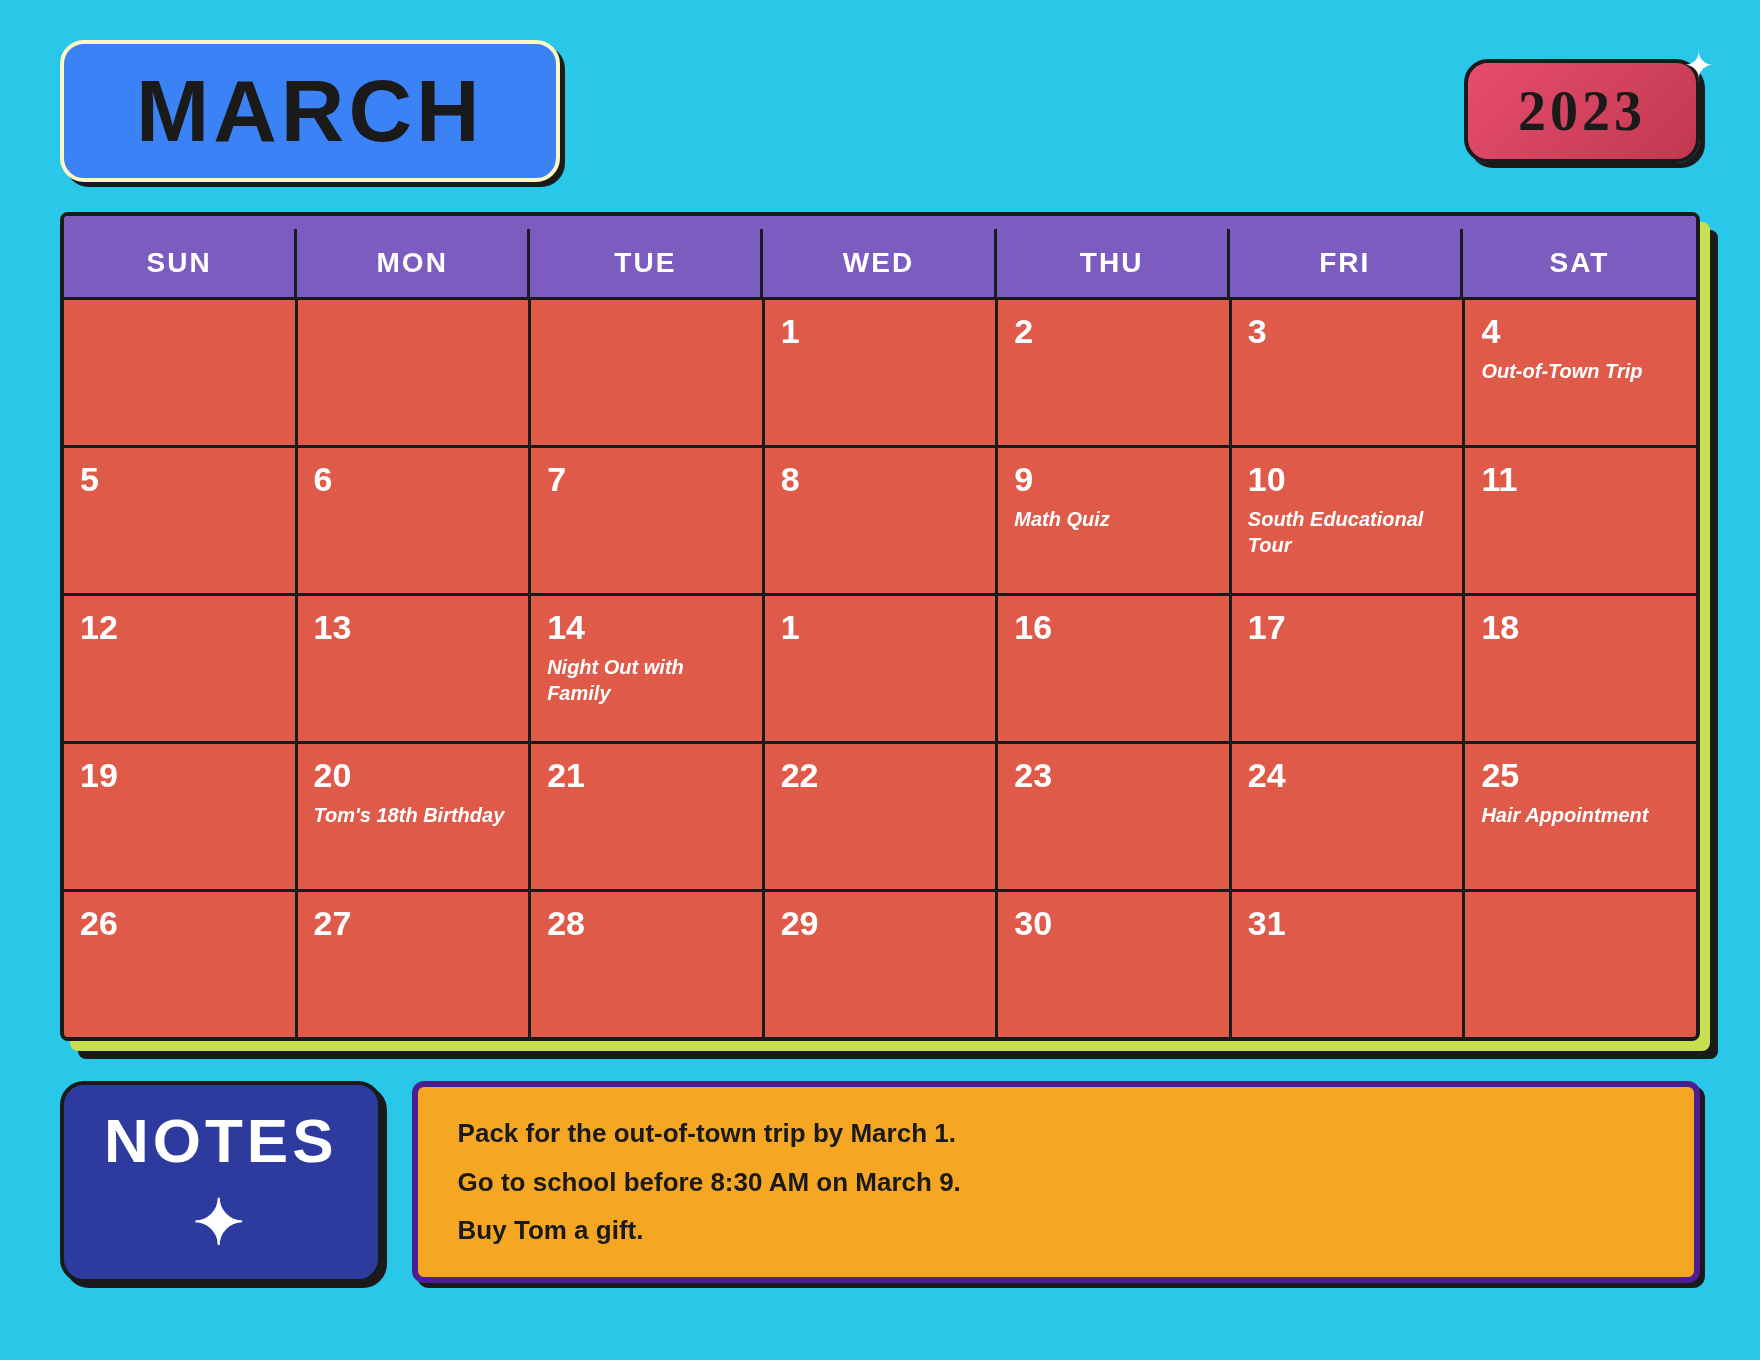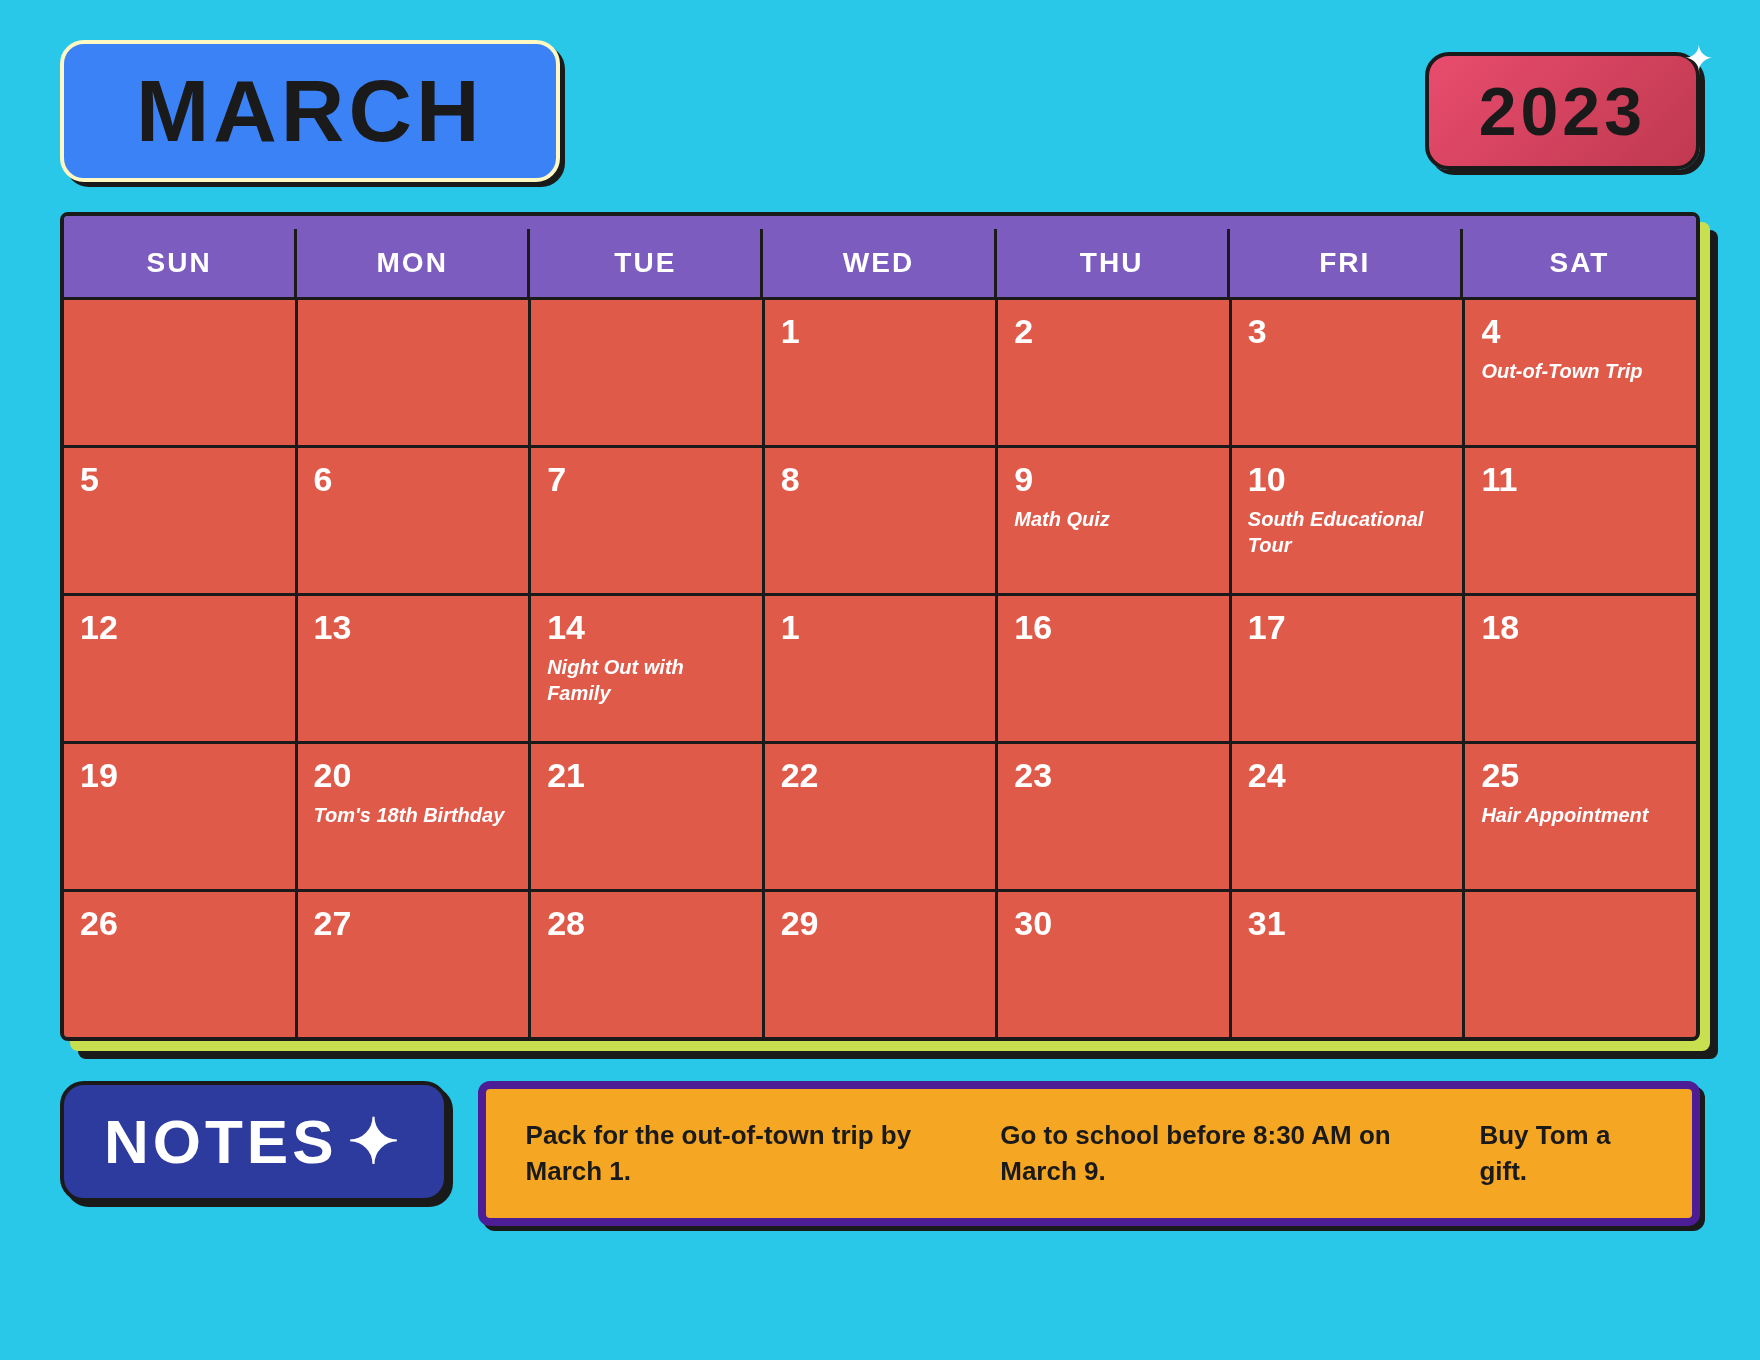--- a/index.html
+++ b/index.html
@@ -41,24 +41,25 @@
     }
     .year-badge {
       background: linear-gradient(135deg, #e84c6e, #c0394f);
       border-radius: 24px;
       padding: 16px 50px;
       border: 4px solid #1a1a1a;
       box-shadow: 5px 5px 0 #1a1a1a;
       position: relative;
     }
     .year-badge span {
-      font-size: 68px;
+      font-size: 56px;
       font-weight: 900;
       color: #1a1a1a;
       letter-spacing: 4px;
+      font-family: Liberation Serif, serif;
     }
     .sparkle {
       position: absolute;
       top: -18px;
       right: -18px;
       font-size: 36px;
       color: white;
     }
 
     
@@ -163,41 +164,42 @@
       background-color: #2d3a9e;
       border-radius: 24px;
       padding: 20px 40px;
       border: 4px solid #1a1a1a;
       box-shadow: 5px 5px 0 #1a1a1a;
       display: flex;
       align-items: center;
       gap: 10px;
       position: relative;
       z-index: 2;
+      flex-direction: column;
     }
     .notes-badge span {
       font-size: 62px;
       font-weight: 900;
       color: white;
       letter-spacing: 4px;
     }
     .notes-sparkle {
       font-size: 32px;
       color: #e84c6e;
     }
     .notes-content {
       background-color: #f5a623;
-      border: 8px solid #4c1d95;
+      border: 6px solid #4c1d95;
       border-radius: 12px;
       box-shadow: 5px 5px 0 #1a1a1a;
       padding: 28px 40px;
       flex: 1;
       margin-left: 30px;
       display: flex;
-      flex-direction: row;
+      flex-direction: column;
       justify-content: center;
       gap: 12px;
     }
     .note-item {
       font-size: 26px;
       font-weight: 700;
       color: #1a1a1a;
       line-height: 1.4;
     }
   </style>

